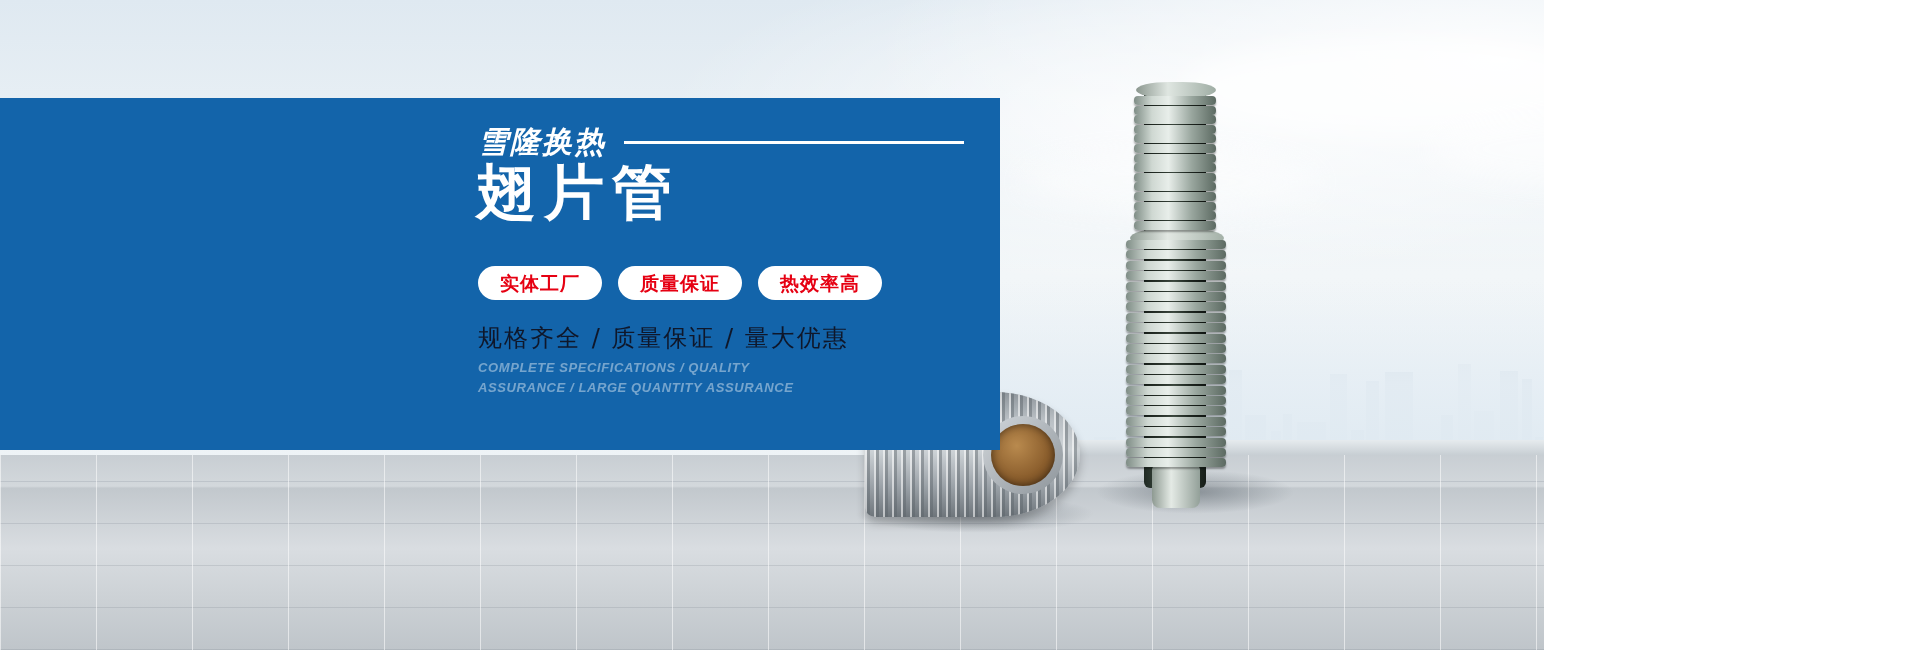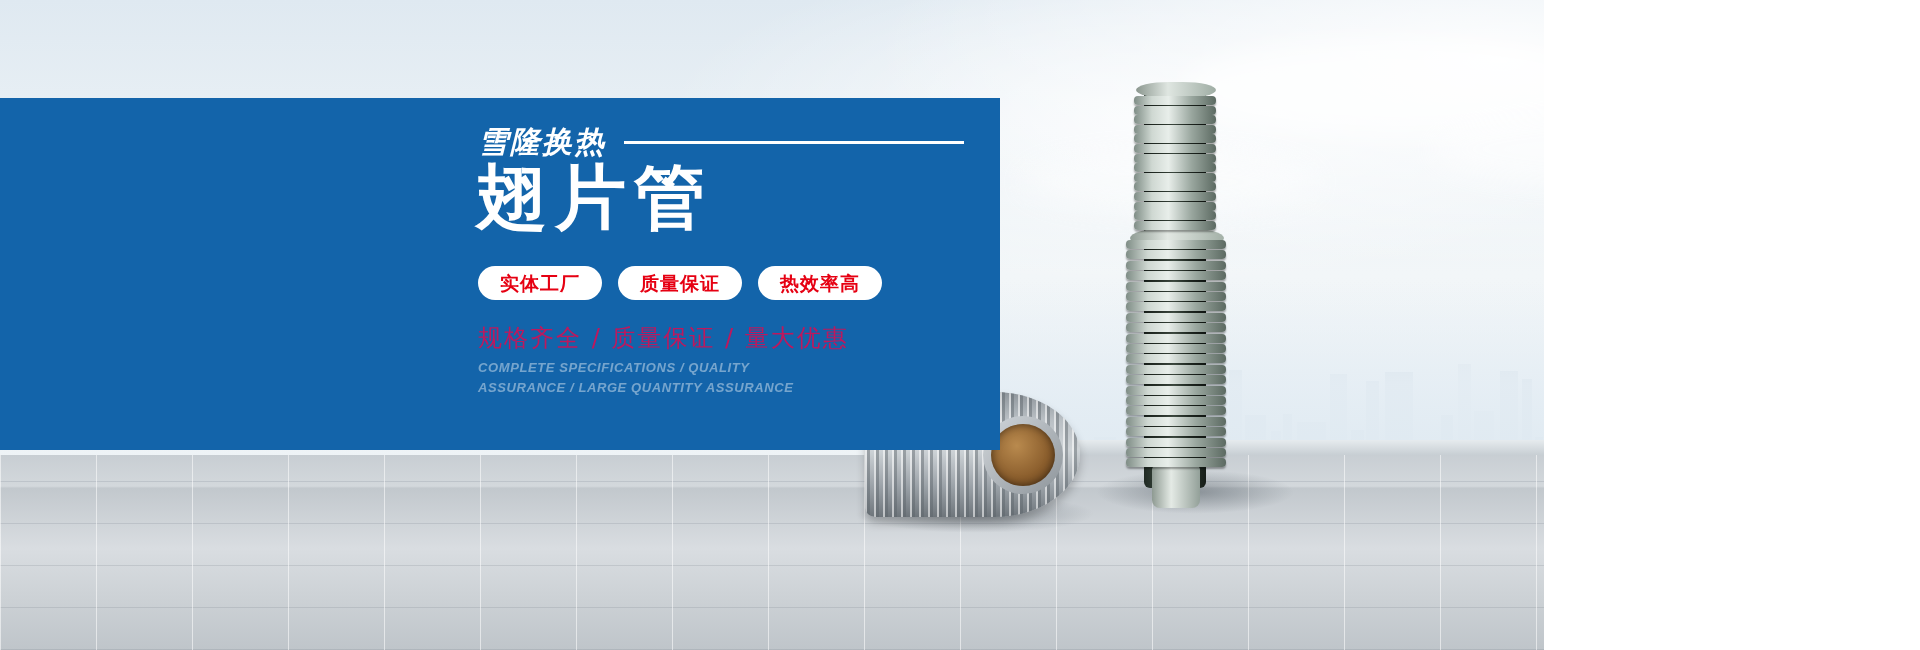--- a/index.html
+++ b/index.html
@@ -59,36 +59,36 @@
   .brand-row{position:absolute;left:478px;top:122px;display:flex;align-items:center;}
   .brand{
     font-size:30px;font-weight:bold;color:#ffffff;
     font-style:italic;letter-spacing:2px;white-space:nowrap;
     font-family:"DejaVu Sans","Liberation Sans",sans-serif;
   }
   .brand-rule{width:340px;height:3px;background:#ffffff;margin-left:18px;}
 
   .title{
     position:absolute;left:476px;top:162px;
-    font-size:71px;font-weight:bold;color:#ffffff;
+    font-size:60px;font-weight:bold;color:#ffffff;
     letter-spacing:8px;line-height:1;white-space:nowrap;
     font-family:"DejaVu Sans","Liberation Sans",sans-serif;
   }
 
   .badges{position:absolute;left:478px;top:266px;display:flex;gap:16px;}
   .badge{
     background:#ffffff;color:#e60012;border-radius:22px;
     height:34px;line-height:34px;padding:0 22px;
     font-size:19px;font-weight:bold;letter-spacing:1px;white-space:nowrap;
     font-family:"DejaVu Sans","Liberation Sans",sans-serif;
   }
 
   .subtitle{
     position:absolute;left:478px;top:322px;
-    font-size:24px;color:#be185d;letter-spacing:2px;white-space:nowrap;
+    font-size:24px;color:#0f172a;letter-spacing:2px;white-space:nowrap;
     font-family:"DejaVu Sans","Liberation Sans",sans-serif;
   }
   .sub-en{
     position:absolute;left:478px;top:358px;width:330px;
     font-size:13px;font-style:italic;font-weight:bold;
     color:rgba(255,255,255,.42);letter-spacing:.6px;line-height:1.55;
     font-family:"Liberation Sans","DejaVu Sans",sans-serif;
   }
 
   

